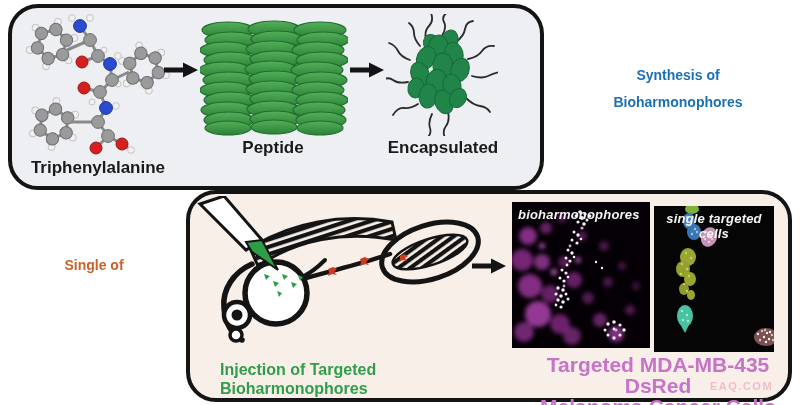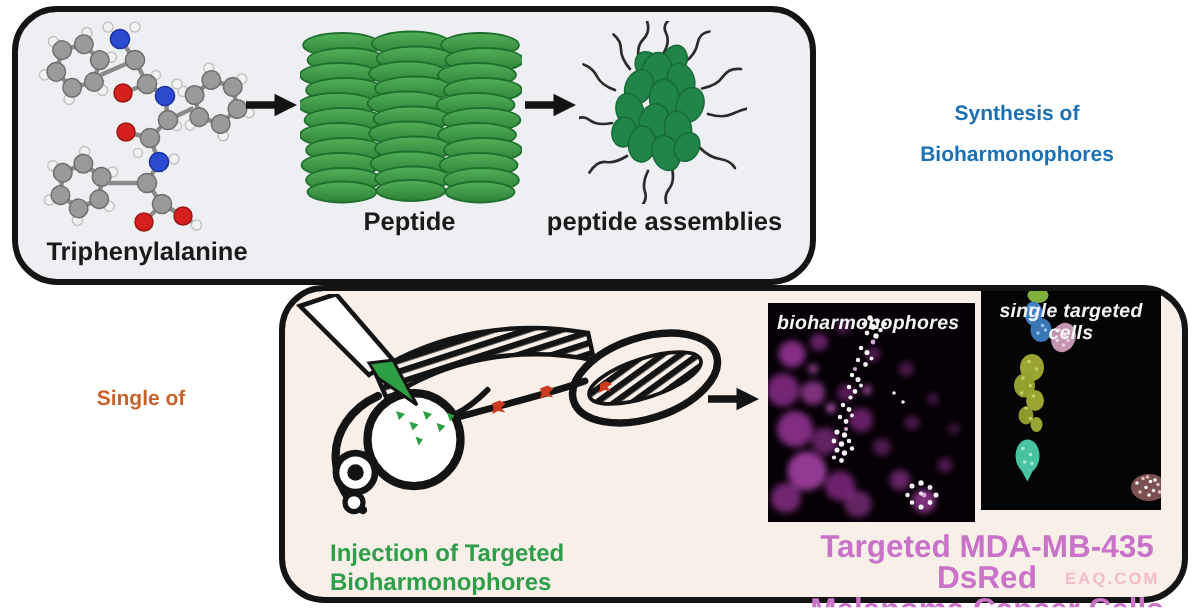--- a/index.html
+++ b/index.html
@@ -212,21 +212,21 @@
         <ellipse cx="34" cy="60" rx="9" ry="12" transform="rotate(-20 34 60)"></ellipse>
         <ellipse cx="50" cy="68" rx="10" ry="13" transform="rotate(15 50 68)"></ellipse>
         <ellipse cx="66" cy="72" rx="9" ry="12" transform="rotate(-10 66 72)"></ellipse>
         <ellipse cx="30" cy="74" rx="8" ry="10" transform="rotate(10 30 74)"></ellipse>
         <ellipse cx="42" cy="82" rx="9" ry="12" transform="rotate(5 42 82)"></ellipse>
         <ellipse cx="58" cy="88" rx="9" ry="12" transform="rotate(-20 58 88)"></ellipse>
         <ellipse cx="72" cy="84" rx="8" ry="10" transform="rotate(30 72 84)"></ellipse>
       </g>
     </svg>
     <div class="abs step-label" style="left:340px;top:130px;width:182px">
-      <div>peptide assemblies</div>
+      <div>Encapsulated</div>
     </div>
   </div>
 
   <div class="abs title title-synthesis">
     <div>Synthesis of</div>
     <div>Bioharmonophores</div>
   </div>
 
   <div class="abs title title-imaging">
     <div>Single of</div>
@@ -370,21 +370,21 @@
         <g fill="#e9b9e9" opacity=".9">
           <circle cx="70" cy="26" r="1.6"></circle>
             <circle cx="58" cy="44" r="1.4"></circle>
             <circle cx="52" cy="84" r="1.4"></circle>
           <circle cx="104" cy="128" r="1.6"></circle>
         </g>
       </svg>
       <div class="micro-caption cap-left">bioharmonophores</div>
     </div>
 
-    <div class="abs micro" style="left:464px;top:0;width:120px">
+    <div class="abs micro" style="left:464px;top:12px;width:120px">
       <svg width="136" height="146" viewBox="0 0 136 146">
         <rect width="136" height="146" fill="#050505"></rect>
         <ellipse cx="38" cy="3" rx="7" ry="5" fill="#7fb13a"></ellipse>
         <g>
             <ellipse cx="35" cy="15" rx="6" ry="8" fill="#3e7fc2"></ellipse>
             <ellipse cx="40" cy="26" rx="7" ry="8" fill="#3a76b4"></ellipse>
           <g fill="#a8cdf0" opacity=".9">
               <circle cx="33" cy="11" r="1.2"></circle>
               <circle cx="37" cy="15" r="1.2"></circle>
               <circle cx="35" cy="19" r="1.2"></circle>

